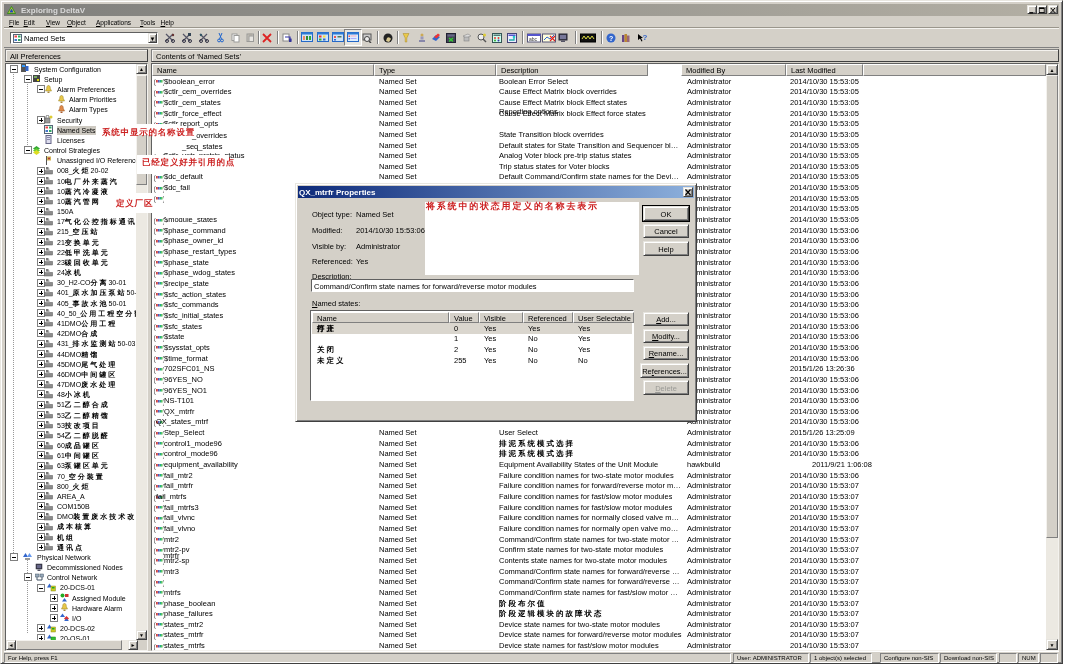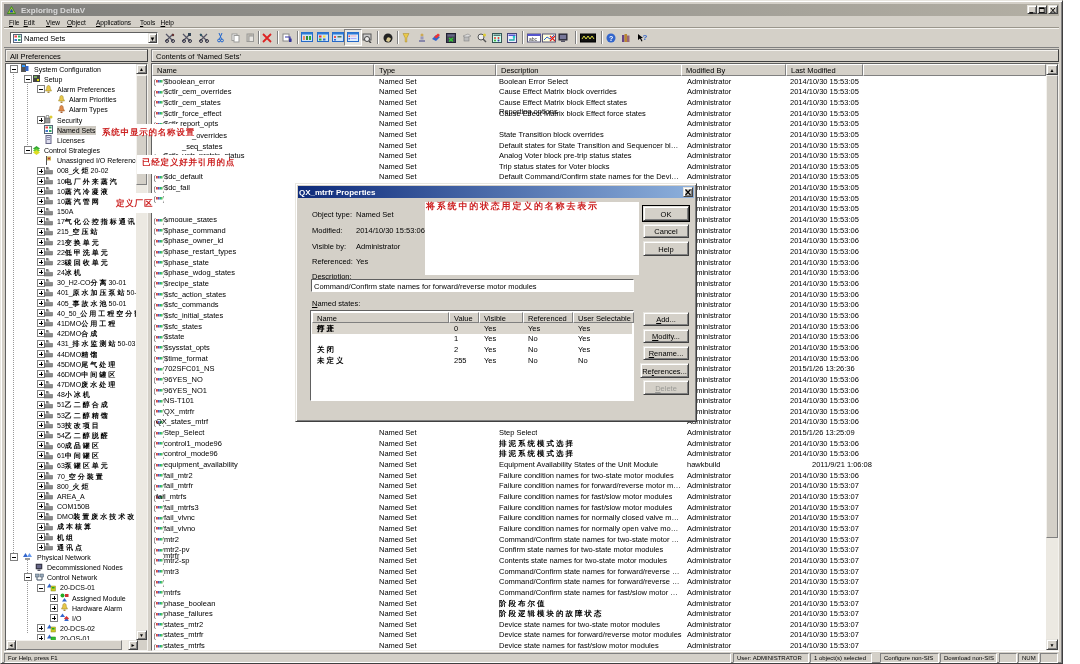--- a/index.html
+++ b/index.html
@@ -1099,21 +1099,21 @@
 <div class="sb" style="left:136px;top:630px;width:11px;height:10px;font-size:5px;line-height:9px">▼</div>
 <div class="a" style="left:136px;top:75px;width:11px;height:110px;background:#d4d0c8;border:1px solid;border-color:#f4f2ee #808080 #808080 #f4f2ee"></div>
 <div class="a" style="left:6px;top:640px;width:141px;height:10px;background:#ece9e2"></div>
 <div class="sb" style="left:6px;top:640px;width:10px;height:10px;font-size:5px;line-height:9px">◄</div>
 <div class="sb" style="left:128px;top:640px;width:10px;height:10px;font-size:5px;line-height:9px">►</div>
 <div class="a" style="left:16px;top:640px;width:106px;height:10px;background:#d4d0c8;border:1px solid;border-color:#f4f2ee #808080 #808080 #f4f2ee"></div>
 <div class="a" style="left:138px;top:640px;width:9px;height:10px;background:#d4d0c8"></div>
 <div class="a" style="left:151px;top:63px;width:908px;height:588px;background:#fff;border:1px solid;border-color:#606060 #f4f2ee #f4f2ee #606060;overflow:hidden"></div>
 <div class="hseg" style="left:152px;top:63.5px;width:222px;height:12px">Name</div>
 <div class="hseg" style="left:374px;top:63.5px;width:122px;height:12px">Type</div>
-<div class="hseg" style="left:496px;top:63.5px;width:189px;height:12px">Description</div>
+<div class="hseg" style="left:496px;top:63.5px;width:152px;height:12px">Description</div>
 <div class="hseg" style="left:681px;top:63.5px;width:105px;height:12px">Modified By</div>
 <div class="hseg" style="left:786px;top:63.5px;width:77px;height:12px">Last Modified</div>
 <div class="hseg" style="left:863px;top:63.5px;width:183px;height:12px"></div>
 <div class="a" style="left:152px;top:76px;width:894px;height:574px;overflow:hidden">
 <div class="a" style="left:2px;top:1.1px;width:10px;height:8px">
       <svg width="10" height="9" viewBox="0 0 10 9">
         <text x="-0.5" y="6.5" font-size="7" fill="#555" font-family="Liberation Sans">(</text>
         <rect x="2" y="3" width="1.8" height="2.5" fill="#c44"></rect>
         <rect x="4" y="3" width="1.6" height="2.5" fill="#55b"></rect>
         <rect x="5.7" y="3" width="1.6" height="2.5" fill="#2a8"></rect>
@@ -1522,21 +1522,21 @@
         <text x="-0.5" y="6.5" font-size="7" fill="#555" font-family="Liberation Sans">(</text>
         <rect x="2" y="3" width="1.8" height="2.5" fill="#c44"></rect>
         <rect x="4" y="3" width="1.6" height="2.5" fill="#55b"></rect>
         <rect x="5.7" y="3" width="1.6" height="2.5" fill="#2a8"></rect>
         <rect x="7.2" y="3" width="1.3" height="2.5" fill="#4b4"></rect>
         <text x="8.7" y="6.5" font-size="7" fill="#555" font-family="Liberation Sans">)</text>
       </svg>
     </div>
 <div class="t" style="left:12px;top:352.0px">Step_Select</div>
 <div class="t" style="left:227px;top:352.0px">Named Set</div>
-<div class="t" style="left:347px;top:352.0px;max-width:183px;overflow:hidden;text-overflow:ellipsis">Step Select</div>
+<div class="t" style="left:347px;top:352.0px;max-width:183px;overflow:hidden;text-overflow:ellipsis">User Select</div>
 <div class="t" style="left:535px;top:352.0px">Administrator</div>
 <div class="t" style="left:638px;top:352.0px">2015/1/26 13:25:09</div>
 <div class="a" style="left:2px;top:363.2px;width:10px;height:8px">
       <svg width="10" height="9" viewBox="0 0 10 9">
         <text x="-0.5" y="6.5" font-size="7" fill="#555" font-family="Liberation Sans">(</text>
         <rect x="2" y="3" width="1.8" height="2.5" fill="#c44"></rect>
         <rect x="4" y="3" width="1.6" height="2.5" fill="#55b"></rect>
         <rect x="5.7" y="3" width="1.6" height="2.5" fill="#2a8"></rect>
         <rect x="7.2" y="3" width="1.3" height="2.5" fill="#4b4"></rect>
         <text x="8.7" y="6.5" font-size="7" fill="#555" font-family="Liberation Sans">)</text>

